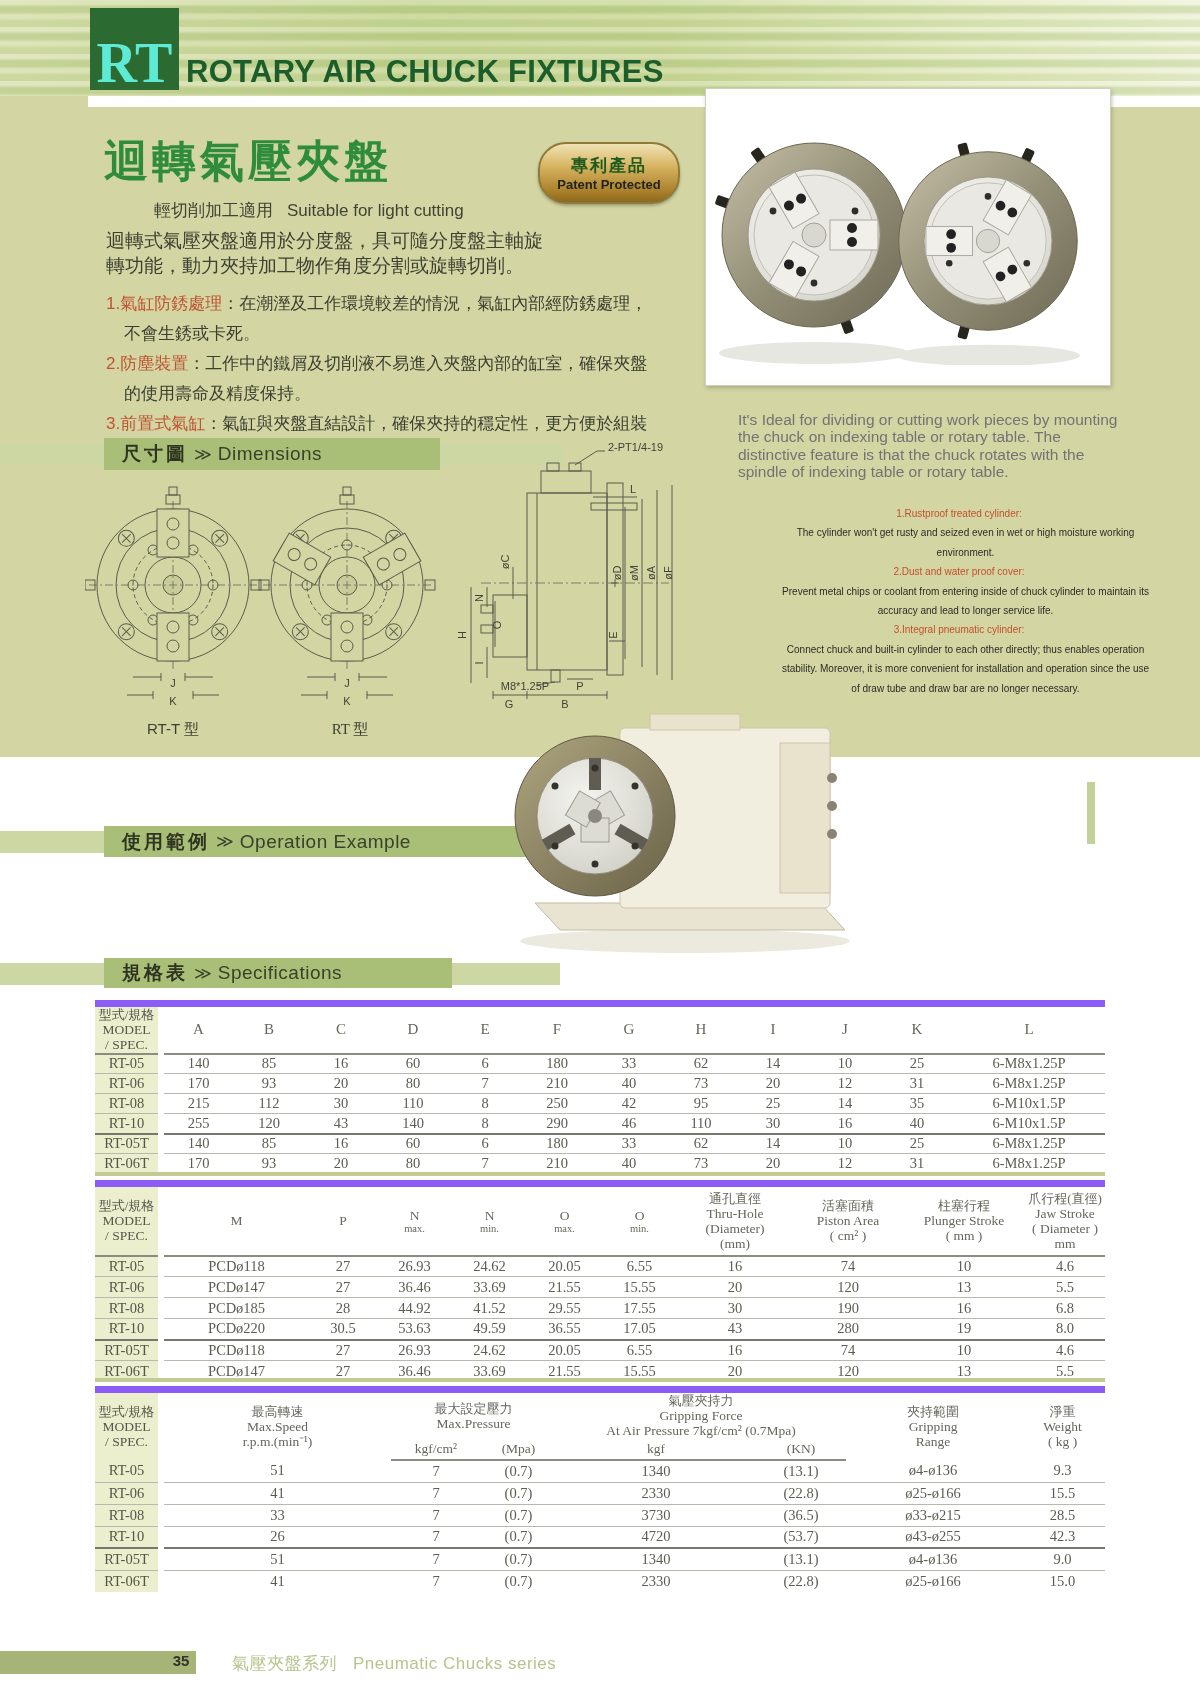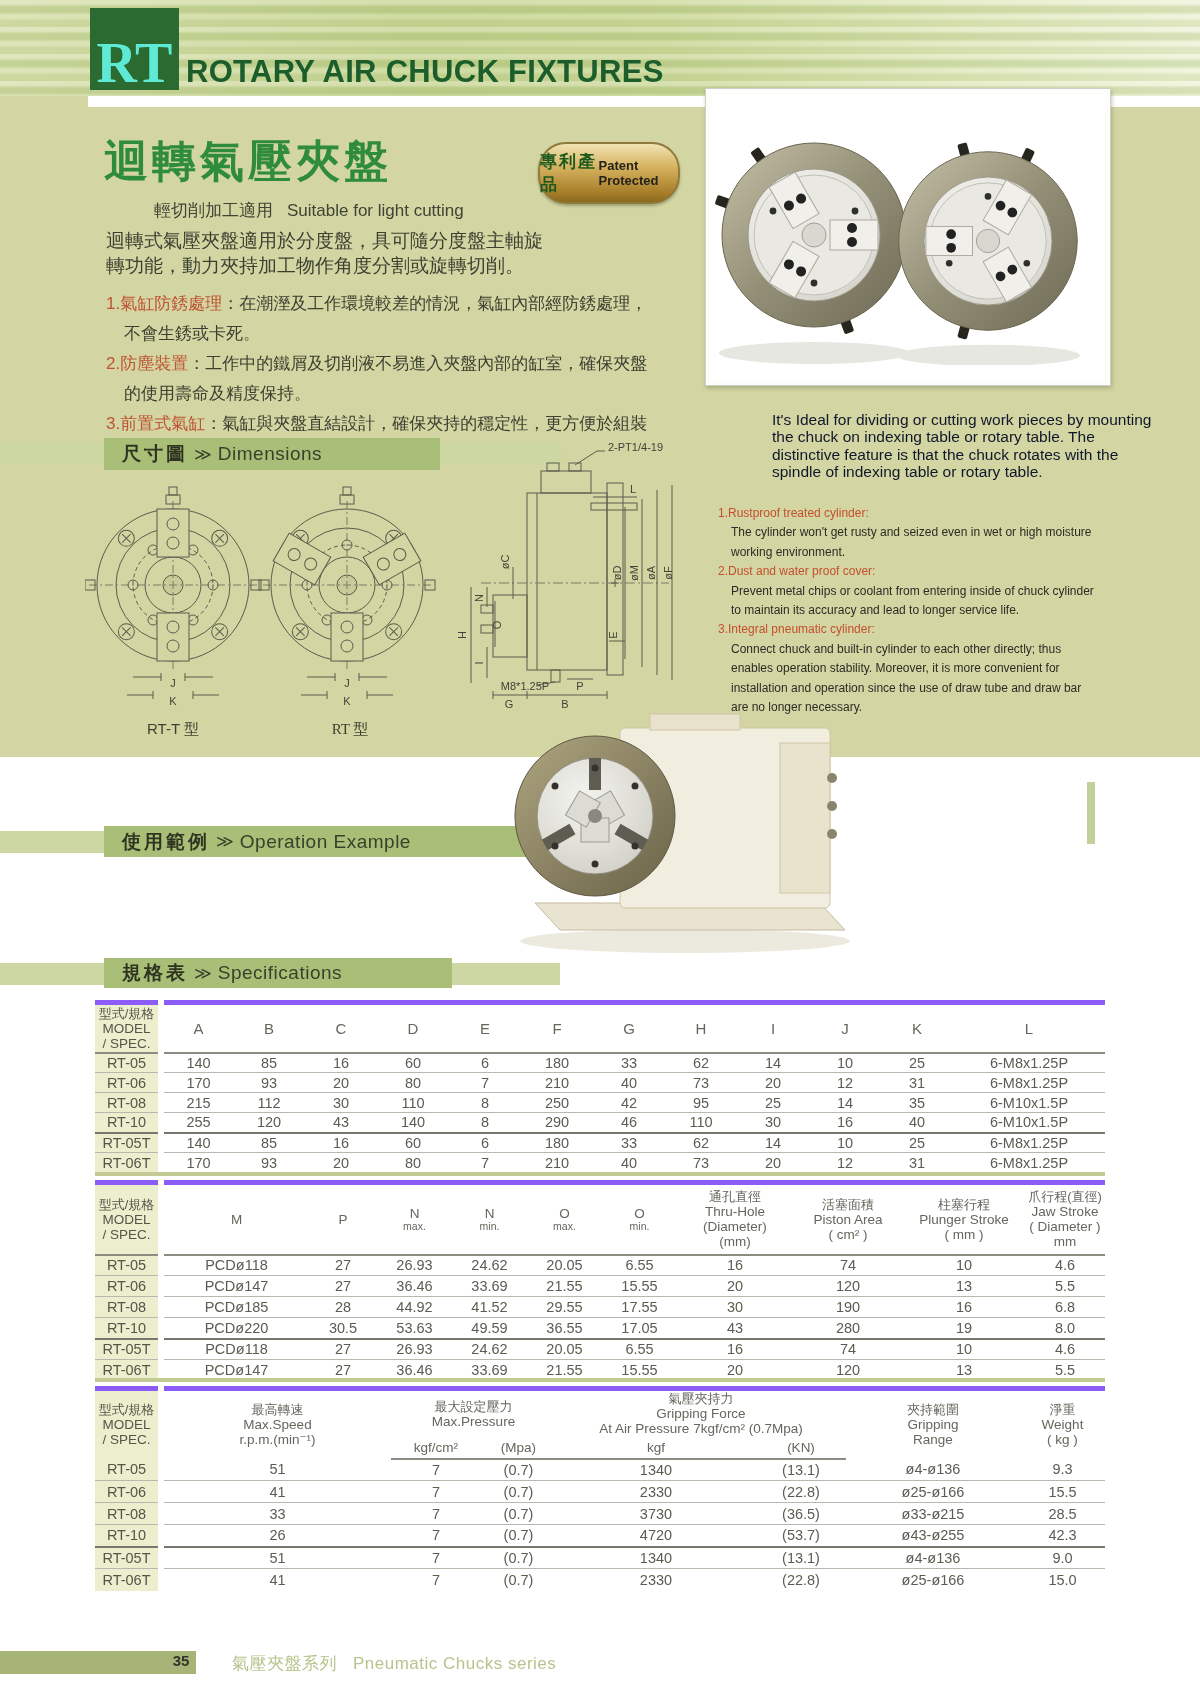--- a/index.html
+++ b/index.html
@@ -23,45 +23,45 @@
   #subtitle{left:106px;top:199px;font-size:17px;color:#3f4434;padding-left:48px;}
   #subtitle .sub-en{margin-left:14px;}
   #para{left:106px;top:228px;width:438px;font-size:19px;line-height:25px;color:#3b4031;}
   #featzh{left:106px;top:289px;width:556px;font-size:17px;line-height:30px;color:#3b4031;}
   .feat-zh{padding-left:18px;text-indent:-18px;}
   .feat-lead{color:#bf5434;}
   
   #badge{left:538px;top:142px;width:138px;height:58px;border-radius:28px;
     background:linear-gradient(180deg,#f0e3b4,#d6b25e 40%,#a67c28 85%,#8a6a20);
     border:2px solid #8f7a3a;box-shadow:0 2px 3px rgba(0,0,0,.25);
-    display:flex;flex-direction:row;align-items:center;justify-content:center;}
+    display:flex;flex-direction:column;align-items:center;justify-content:center;}
   #badge .b1{font-size:17px;font-weight:bold;color:#1d5a1e;letter-spacing:2px;}
   #badge .b2{font-size:13px;font-weight:bold;color:#23231c;}
   
   #photoframe{left:705px;top:88px;width:392px;height:284px;background:#fdfdfb;
     border:1px solid #cfcfc8;box-shadow:1px 2px 4px rgba(90,95,60,.35);padding:6px;}
   #photoframe .inner{width:100%;height:100%;background:#ffffff;}
   
-  #enintro{left:772px;top:411px;width:382px;font-size:15.5px;line-height:17.4px;color:#0f172a;}
-  #featen{left:718px;top:504px;width:382px;font-size:12px;line-height:19.4px;color:#2c2c26;}
+  #enintro{left:738px;top:411px;width:382px;font-size:15.5px;line-height:17.4px;color:#737373;}
+  #featen{left:768px;top:504px;width:382px;font-size:10px;line-height:19.4px;color:#2c2c26;text-align:center;}
   .feat-en-title{color:#c4502f;}
   .feat-en-body{padding-left:13px;}
   
   .banner-light{background:#ccd7a3;height:22px;}
   .banner-box{background:#a9bf78;display:flex;align-items:center;padding-left:18px;}
   .banner-box .bz{font-size:19px;font-weight:bold;color:#2e3420;letter-spacing:3px;}
   .banner-box .bsep{font-size:17px;color:#39412a;margin:0 6px;}
   .banner-box .be{font-size:19px;color:#39412a;letter-spacing:.5px;}
   
   #diagram{left:85px;top:435px;width:590px;height:290px;}
   .fig-label{width:130px;text-align:center;font-size:15px;color:#3c4130;}
   .dl{font-size:11px;fill:#3f4236;font-family:"Liberation Sans","DejaVu Sans",sans-serif;}
   
   table{border-collapse:collapse;table-layout:fixed;position:absolute;left:95px;background:transparent;}
-  table{border-top:5px solid #8b5cf6;}
+  table{border-top:7px solid #8b5cf6;font-family:Liberation Serif, serif;}
   th,td{padding:0;text-align:center;vertical-align:middle;font-weight:normal;}
   thead th{color:#66665c;border-bottom:2px solid #8c8c82;}
   tbody td{color:#5c5c52;font-size:14.5px;border-top:1px solid #b8b8ae;}
   tbody tr:first-child td{border-top:none;}
   tbody tr.grp td{border-top:2px solid #77776e;}
   td.model,th.model-h{background:#ecefcd;border-right:6px solid #ffffff;color:#55554a;}
   .hl{font-size:13.5px;line-height:15px;}
   .hl.zh{font-size:13px;line-height:15px;}
   .hl.sm{font-size:10.5px;line-height:11px;}
   .colh{font-size:15px;}

